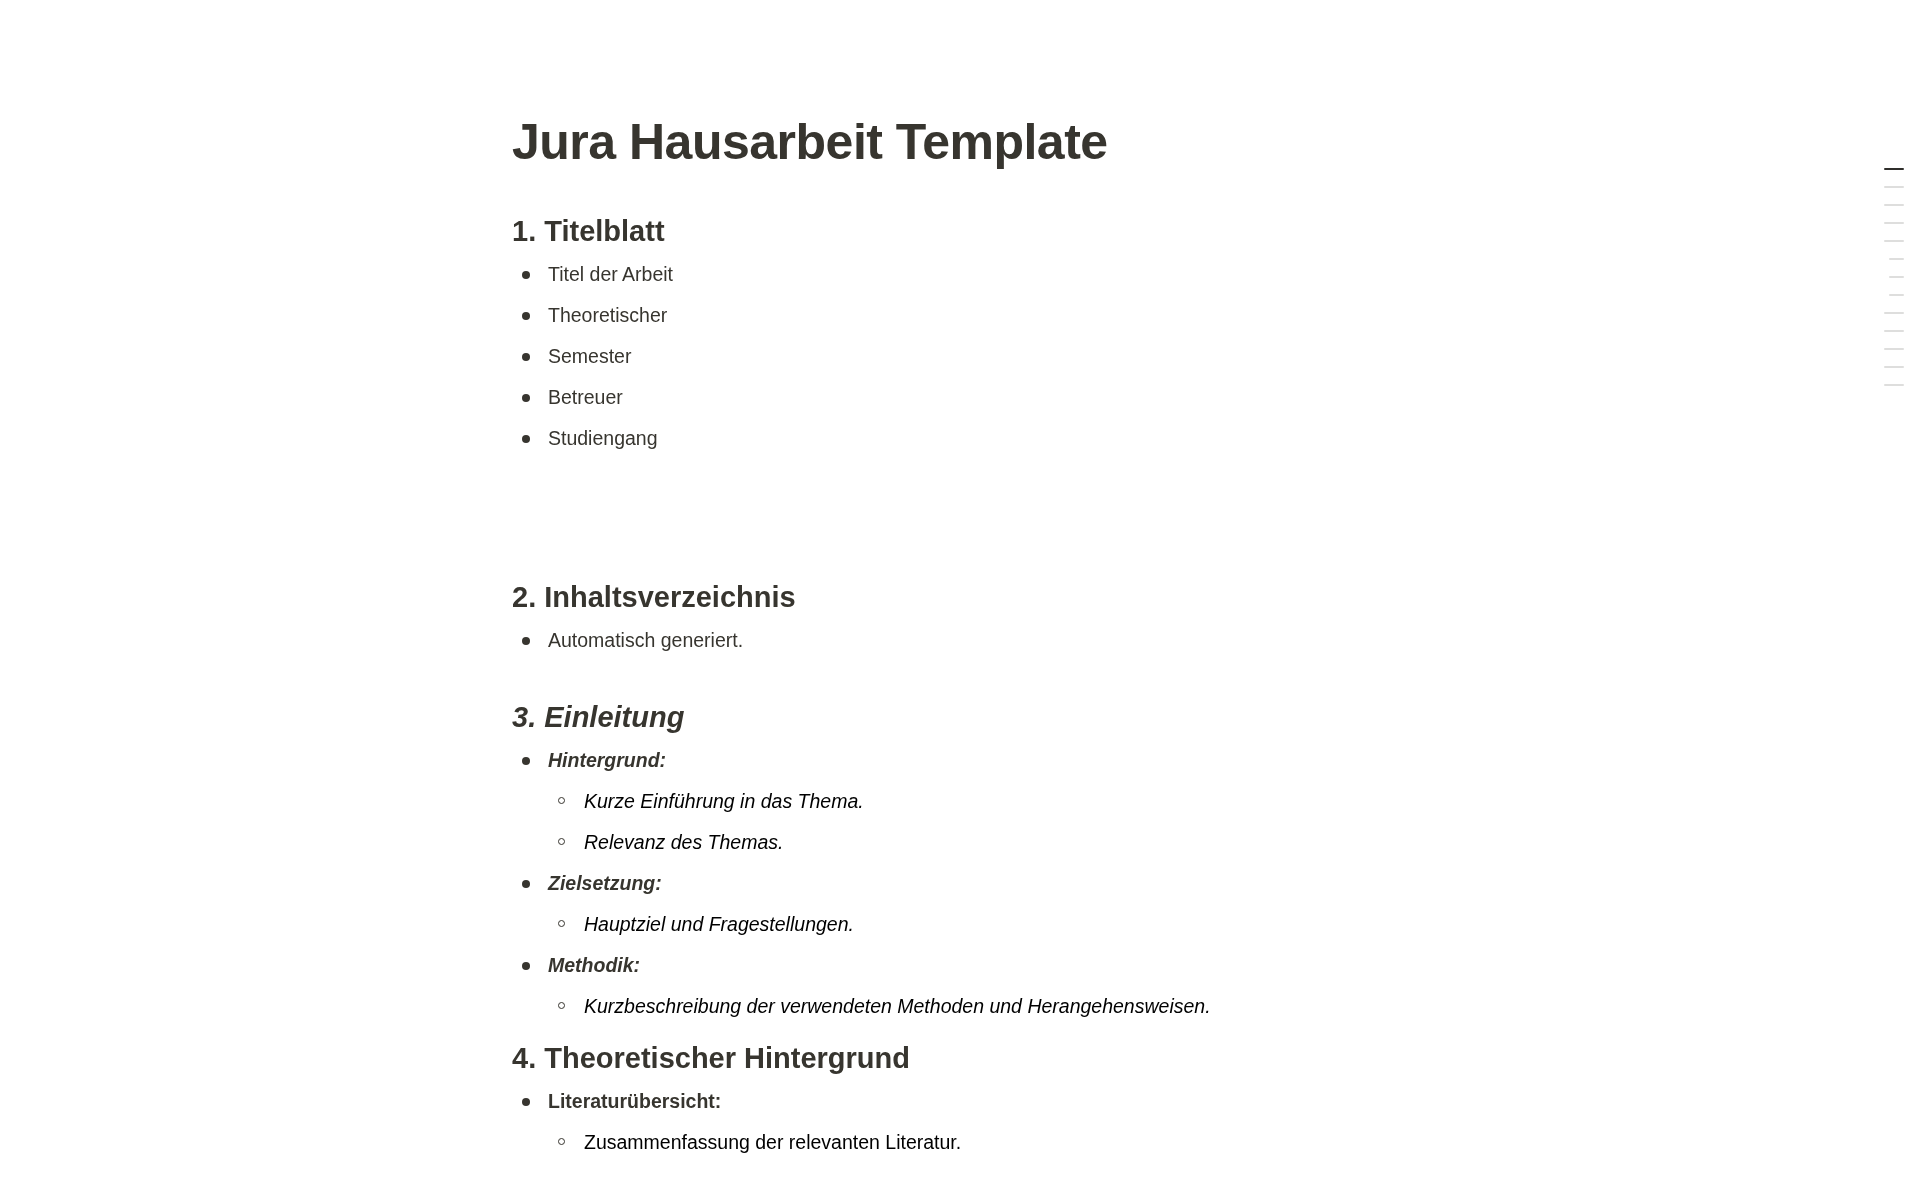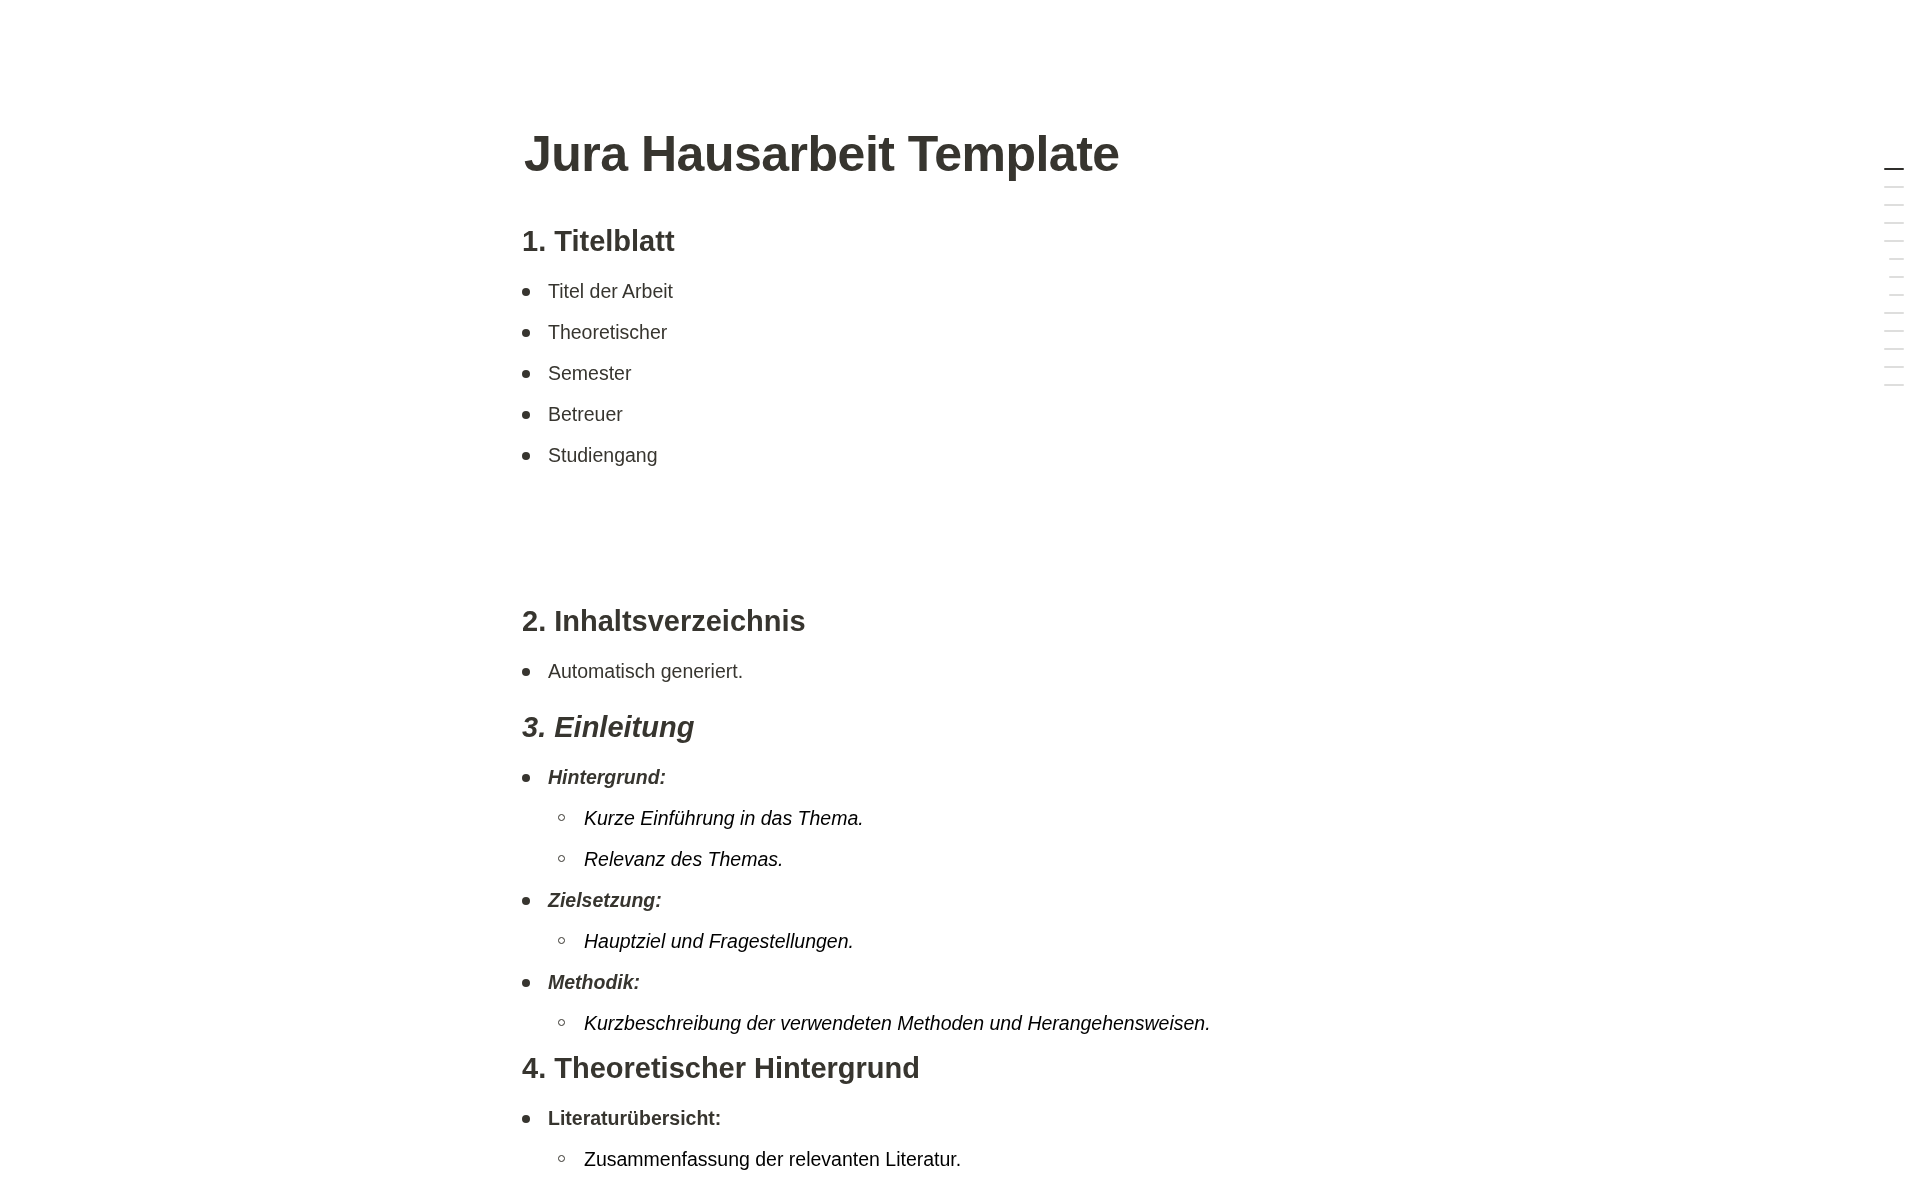--- a/index.html
+++ b/index.html
@@ -18,35 +18,35 @@
     .page {
       position: absolute;
       left: 512px;
       top: 0;
       width: 900px;
     }
     .page-title {
       position: absolute;
       left: 0;
       top: 108px;
-      margin: 12px;
+      margin: 0;
       font-size: 50px;
       line-height: 68px;
       font-weight: 700;
       letter-spacing: -0.5px;
       color: #37352f;
       white-space: nowrap;
     }
     .section {
       position: absolute;
       left: 0;
       width: 900px;
     }
     .section h2 {
-      margin: 10px;
+      margin: 0;
       font-size: 29px;
       line-height: 40px;
       font-weight: 600;
       color: #37352f;
       white-space: nowrap;
     }
     ul.l1 {
       list-style: none;
       margin: 3px 0 0 0;
       padding: 0;
@@ -121,21 +121,21 @@
     <h2>1. Titelblatt</h2>
     <ul class="l1">
       <li><span class="bullet"></span><span>Titel der Arbeit</span></li>
       <li><span class="bullet"></span><span>Theoretischer</span></li>
       <li><span class="bullet"></span><span>Semester</span></li>
       <li><span class="bullet"></span><span>Betreuer</span></li>
       <li><span class="bullet"></span><span>Studiengang</span></li>
     </ul>
   </div>
 
-  <div class="section" style="top:591px;">
+  <div class="section" style="top:577px;">
     <h2>2. Inhaltsverzeichnis</h2>
     <ul class="l1">
       <li><span class="bullet"></span><span>Automatisch generiert.</span></li>
     </ul>
   </div>
 
   <div class="section" style="top:697px;font-style:italic;">
     <h2>3. Einleitung</h2>
     <ul class="l1">
       <li>

